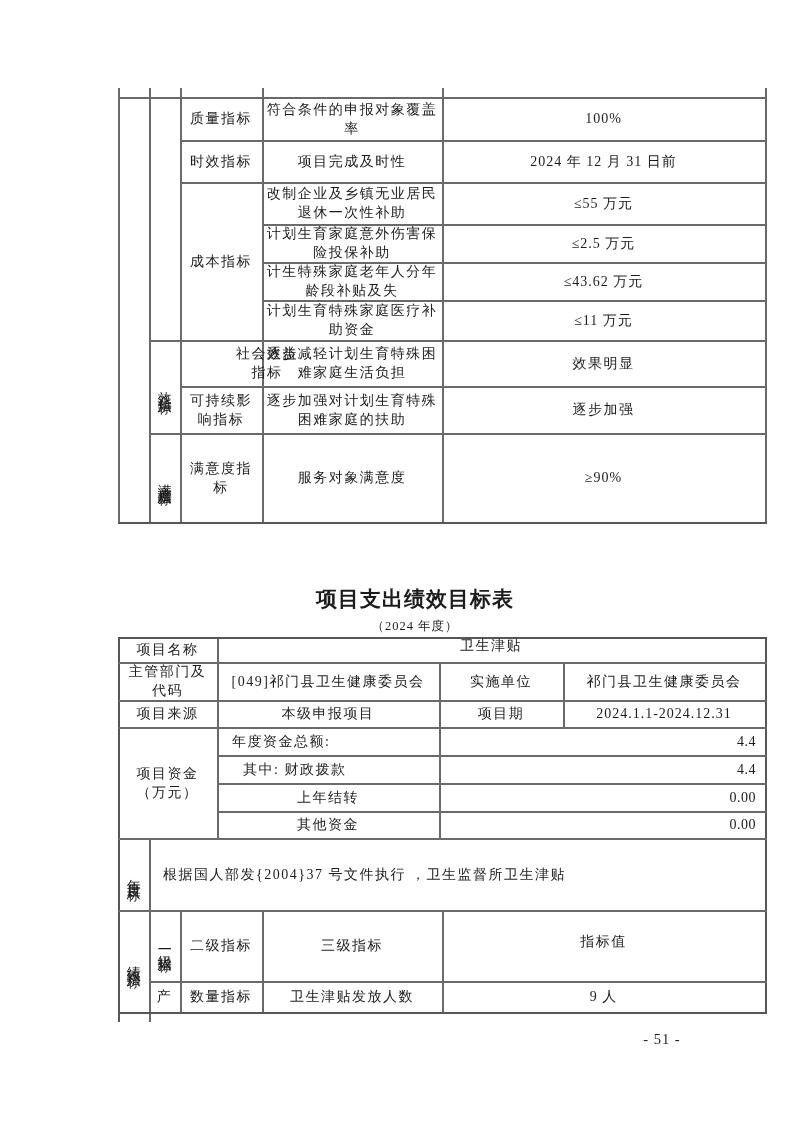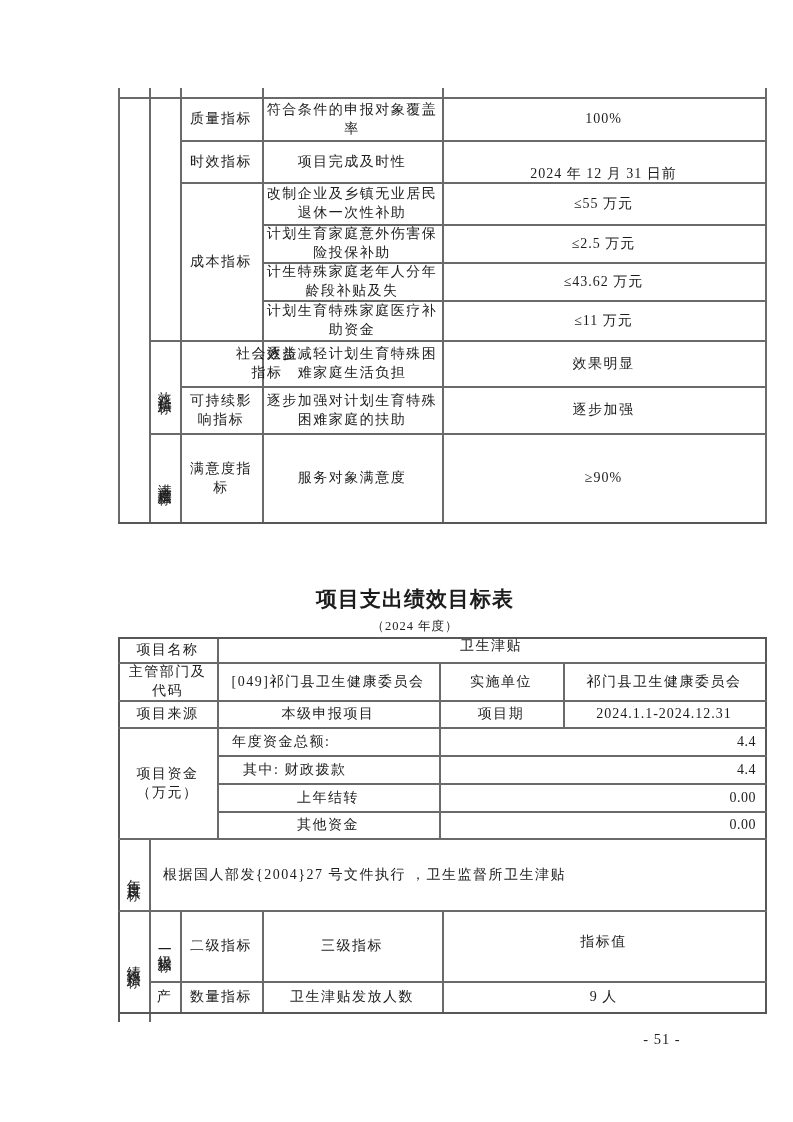--- a/index.html
+++ b/index.html
@@ -70,21 +70,21 @@
     <span>满意度指标</span>
   </div>
 
   <div class="cell" style="left:180px;top:97px;width:82px;height:43px;">质量指标</div>
   <div class="cell" style="left:262px;top:97px;width:180px;height:43px;border-radius:9px;">符合条件的申报对象覆盖
 率</div>
   <div class="cell num" style="left:442px;top:97px;width:323px;height:43px;">100%</div>
 
   <div class="cell" style="left:180px;top:140px;width:82px;height:42px;">时效指标</div>
   <div class="cell" style="left:262px;top:140px;width:180px;height:42px;">项目完成及时性</div>
-  <div class="cell num" style="left:442px;top:140px;width:323px;height:42px;margin-top:12px;">2024 年 12 月 31 日前</div>
+  <div class="cell num" style="left:442px;top:140px;width:323px;height:42px;">2024 年 12 月 31 日前</div>
 
   <div class="cell" style="left:180px;top:182px;width:82px;height:158px;">成本指标</div>
 
   <div class="cell" style="left:262px;top:182px;width:180px;height:42px;">改制企业及乡镇无业居民
 退休一次性补助</div>
   <div class="cell num" style="left:442px;top:182px;width:323px;height:42px;">≤55 万元</div>
 
   <div class="cell" style="left:262px;top:224px;width:180px;height:38px;">计划生育家庭意外伤害保
 险投保补助</div>
   <div class="cell num" style="left:442px;top:224px;width:323px;height:38px;">≤2.5 万元</div>
@@ -167,21 +167,21 @@
 
   <div class="cell" style="left:217px;top:783px;width:222px;height:28px;">上年结转</div>
   <div class="cell right" style="left:439px;top:783px;width:326px;height:28px;padding-right:9px;">0.00</div>
 
   <div class="cell" style="left:217px;top:811px;width:222px;height:27px;">其他资金</div>
   <div class="cell right" style="left:439px;top:811px;width:326px;height:27px;padding-right:9px;">0.00</div>
 
   <div class="cell vert" style="left:118px;top:838px;width:31px;height:72px;">
     <span>年度目标</span>
   </div>
-  <div class="cell left" style="left:149px;top:838px;width:616px;height:72px;padding-left:14px;">根据国人部发{2004}27 号文件执行 ，卫生监督所卫生津贴</div>
+  <div class="cell left" style="left:149px;top:838px;width:616px;height:72px;padding-left:14px;">根据国人部发{2004}37 号文件执行 ，卫生监督所卫生津贴</div>
 
   <div class="cell vert" style="left:118px;top:910px;width:31px;height:102px;">
     <span>绩效指标</span>
   </div>
 
   <div class="cell vert-tight" style="left:149px;top:910px;width:31px;height:71px;">
     <span>一级指标</span>
   </div>
   <div class="cell" style="left:180px;top:910px;width:82px;height:71px;">二级指标</div>
   <div class="cell" style="left:262px;top:910px;width:180px;height:71px;">三级指标</div>

